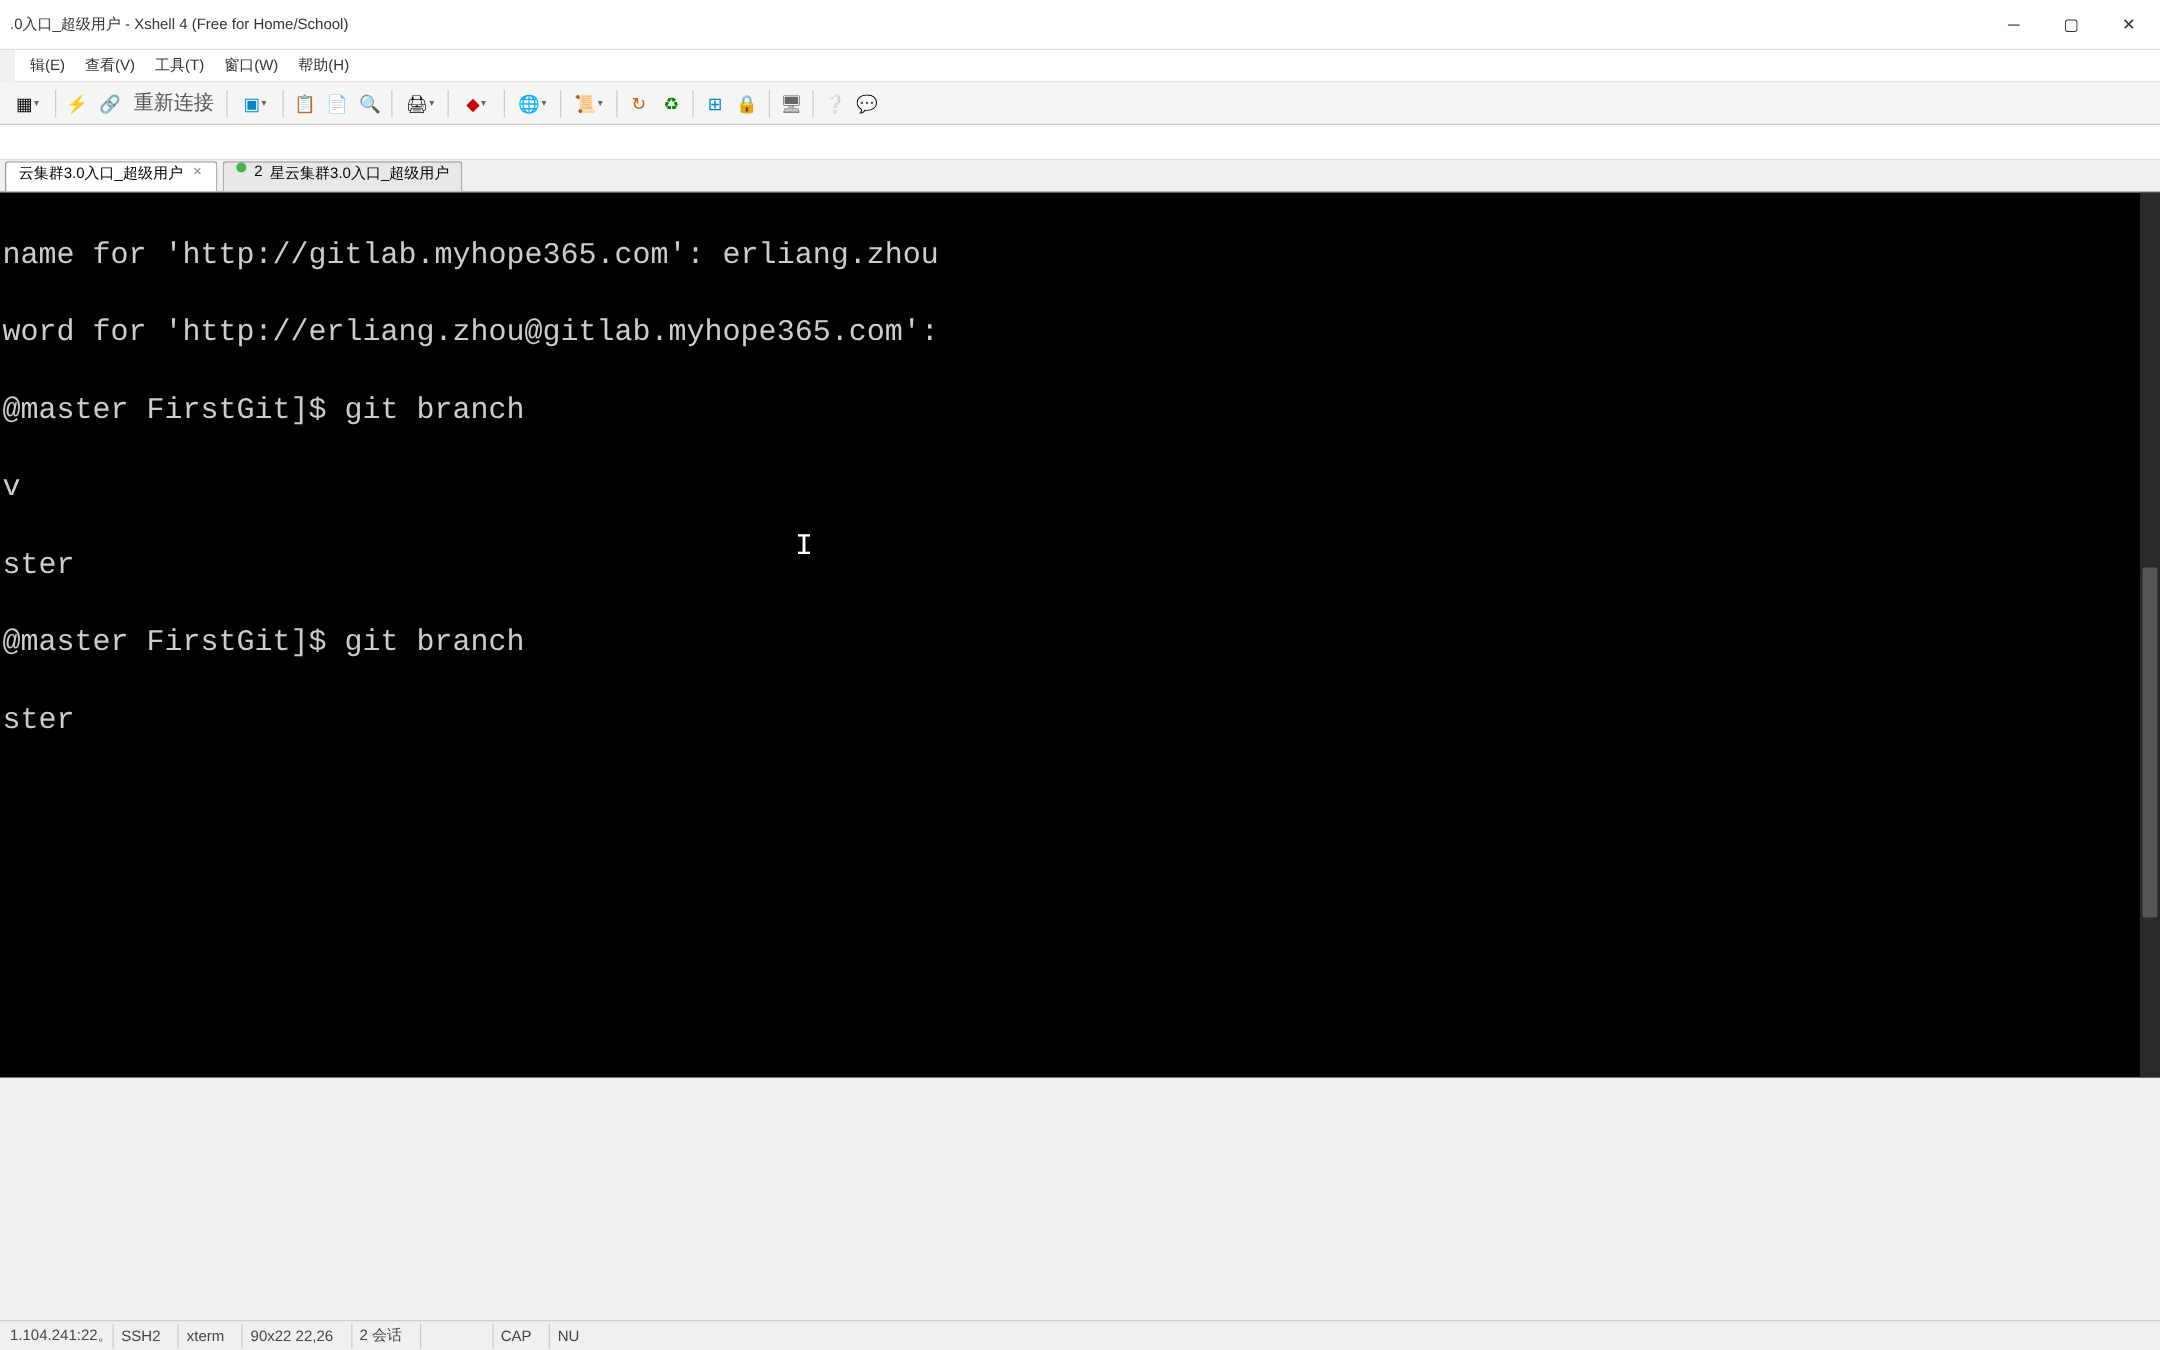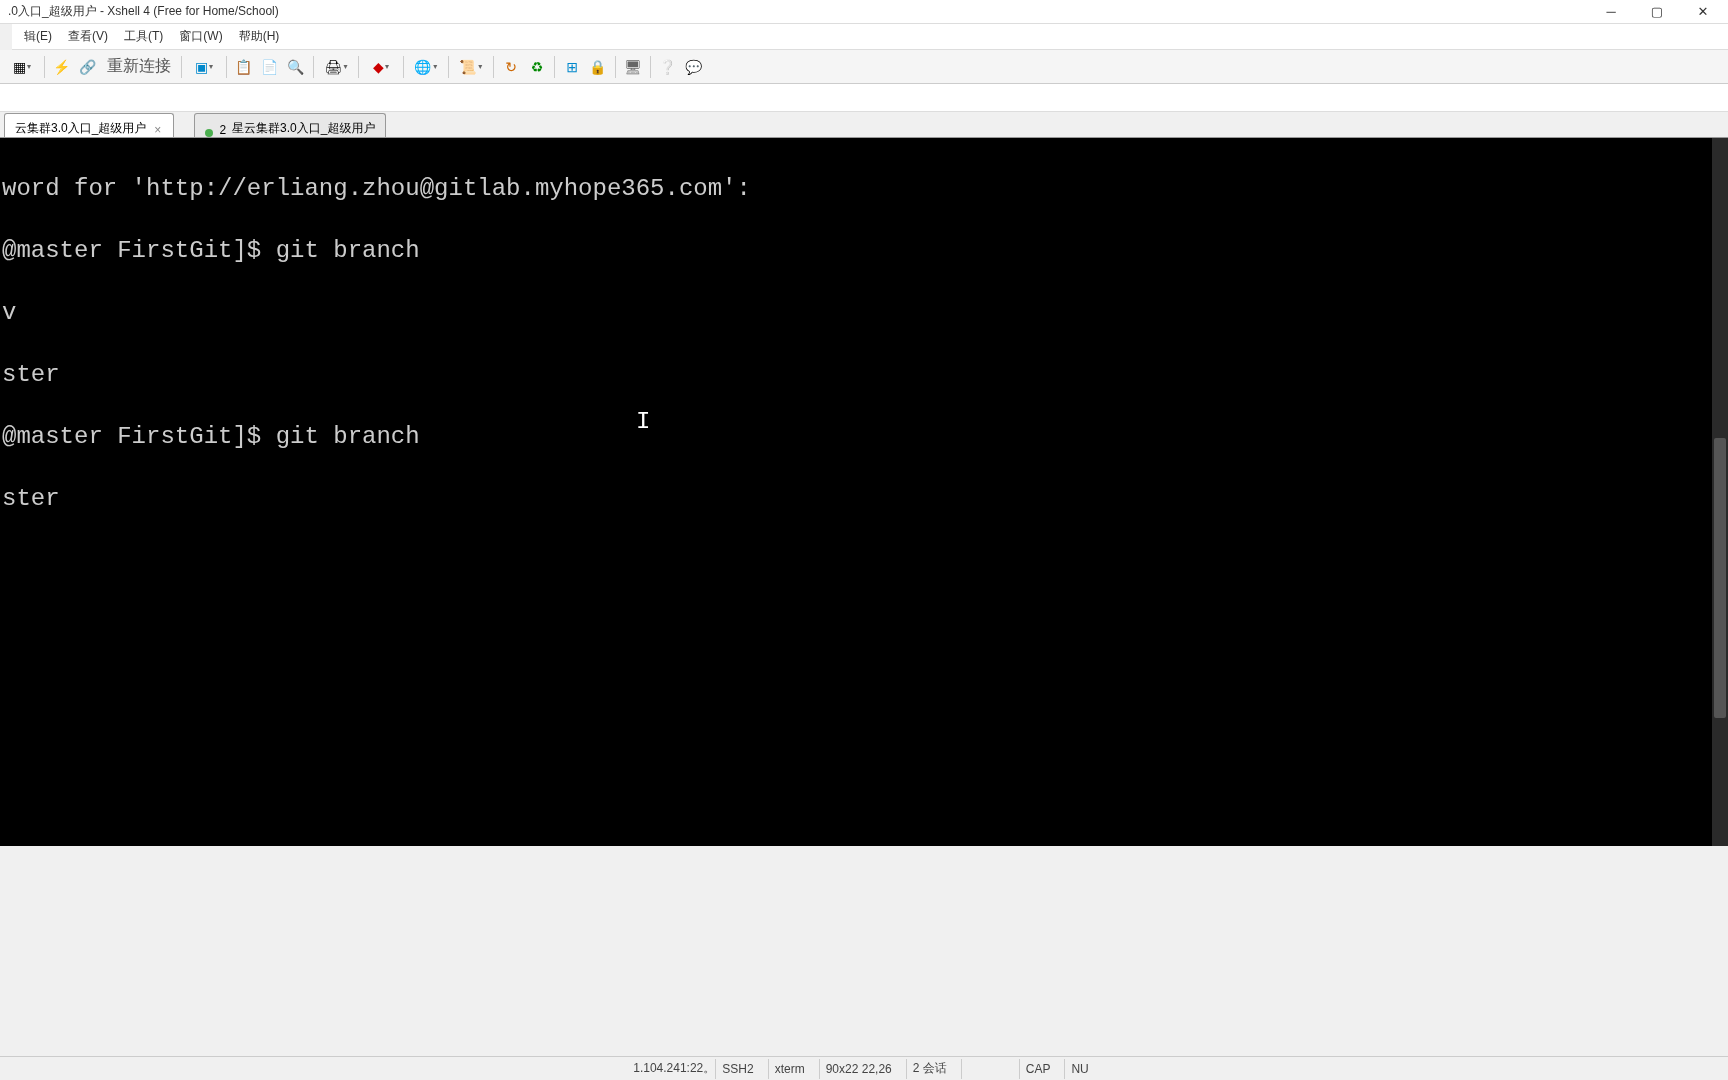--- a/index.html
+++ b/index.html
@@ -1,19 +1,19 @@
 <!DOCTYPE html>
 <html><head>
 <meta charset="utf-8">
 <style>
 * { margin: 0; padding: 0; box-sizing: border-box; }
 body { font-family: "Microsoft YaHei", "Segoe UI", sans-serif; font-size: 12px; background: #f0f0f0; width: 1728px; height: 1080px; overflow: hidden; }
 
 
-.titlebar { height: 24px; background: #fff; display: flex; align-items: center; justify-content: space-between; padding: 0 2px 0 8px; border-bottom: 1px solid #ddd; }
+.titlebar { height: 40px; background: #fff; display: flex; align-items: center; justify-content: space-between; padding: 0 2px 0 8px; border-bottom: 1px solid #ddd; }
 .titlebar-title { font-size: 12px; color: #333; }
 .window-controls { display: flex; gap: 0; }
 .window-btn { width: 46px; height: 24px; display: flex; align-items: center; justify-content: center; cursor: pointer; font-size: 13px; color: #333; }
 
 
 .menubar { height: 26px; background: #fff; display: flex; align-items: center; padding: 0 4px; border-bottom: 1px solid #ddd; margin-left: 12px; }
 .menu-item { padding: 3px 8px; cursor: pointer; font-size: 12px; color: #333; }
 
 
 .toolbar { height: 34px; background: #f5f5f5; display: flex; align-items: center; padding: 0 6px; border-bottom: 1px solid #ccc; gap: 4px; }
@@ -21,34 +21,34 @@
 .tool-btn.with-arrow { width: 32px; }
 .tool-sep { width: 1px; height: 22px; background: #ccc; margin: 0 2px; }
 .tool-text { font-size: 16px; color: #555; padding: 0 4px; cursor: pointer; }
 .tool-dropdown-arrow { font-size: 8px; color: #666; margin-left: 1px; }
 
 
 .blank-row { height: 28px; background: #fff; border-bottom: 1px solid #ddd; }
 
 
 .tabbar { height: 26px; background: #f0f0f0; display: flex; align-items: flex-end; padding: 0 4px; border-bottom: 1px solid #999; }
-.tab { height: 24px; padding: 0 10px; display: flex; align-items: flex-end; gap: 6px; border: 1px solid #999; border-bottom: none; background: #fff; margin-right: 20px; font-size: 12px; cursor: pointer; border-radius: 3px 3px 0 0; }
+.tab { height: 24px; padding: 0 10px; display: flex; align-items: flex-start; gap: 6px; border: 1px solid #999; border-bottom: none; background: #fff; margin-right: 4px; font-size: 12px; cursor: pointer; border-radius: 3px 3px 0 0; }
 .tab.inactive { background: #e8e8e8; }
 .tab-close { font-size: 12px; color: #888; cursor: pointer; padding: 0 2px; }
 .tab-dot { width: 8px; height: 8px; background: #4caf50; border-radius: 50%; display: inline-block; }
 
 
 .terminal { background: #000; color: #ccc; font-family: "Courier New", monospace; font-size: 24px; line-height: 31px; padding: 4px 0; height: 708px; overflow: hidden; position: relative; white-space: pre; }
 .terminal-line { padding: 0 2px; }
 .term-cursor-beam { position: absolute; color: #fff; top: 268px; left: 636px; font-size: 24px; }
 .scrollbar-track { position: absolute; right: 0; top: 0; width: 16px; height: 100%; background: #2a2a2a; }
 .scrollbar-thumb { position: absolute; right: 2px; width: 12px; background: #555; border-radius: 2px; top: 300px; height: 280px; }
 
 
-.statusbar { height: 24px; background: #f0f0f0; border-top: 1px solid #ccc; display: flex; align-items: center; justify-content: center; padding: 0 8px; font-size: 12px; color: #444; position: absolute; bottom: 0; left: 0; right: 0; }
+.statusbar { height: 24px; background: #f0f0f0; border-top: 1px solid #ccc; display: flex; align-items: center; justify-content: flex-start; padding: 0 8px; font-size: 12px; color: #444; position: absolute; bottom: 0; left: 0; right: 0; }
 .status-left { display: flex; gap: 8px; }
 .status-right { display: flex; gap: 8px; align-items: center; }
 .status-cell { padding: 0 6px; border-left: 1px solid #ccc; height: 20px; display: flex; align-items: center; }
 </style>
 </head>
 <body>
 
 <div class="titlebar">
   <div class="titlebar-title">.0入口_超级用户 - Xshell 4 (Free for Home/School)</div>
   <div class="window-controls">
@@ -107,20 +107,21 @@
     <span class="tab-close">×</span>
   </div>
   <div class="tab inactive">
     <span class="tab-dot"></span>
     <span>2</span>
     <span>星云集群3.0入口_超级用户</span>
   </div>
 </div>
 
 <div class="terminal">
+<div class="terminal-line">name for 'http://gitlab.myhope365.com': erliang.zhou</div>
 <div class="terminal-line">word for 'http://erliang.zhou@gitlab.myhope365.com':</div>
 <div class="terminal-line">@master FirstGit]$ git branch</div>
 <div class="terminal-line">v</div>
 <div class="terminal-line">ster</div>
 <div class="terminal-line">@master FirstGit]$ git branch</div>
 <div class="terminal-line">ster</div>
 
 
 
 

